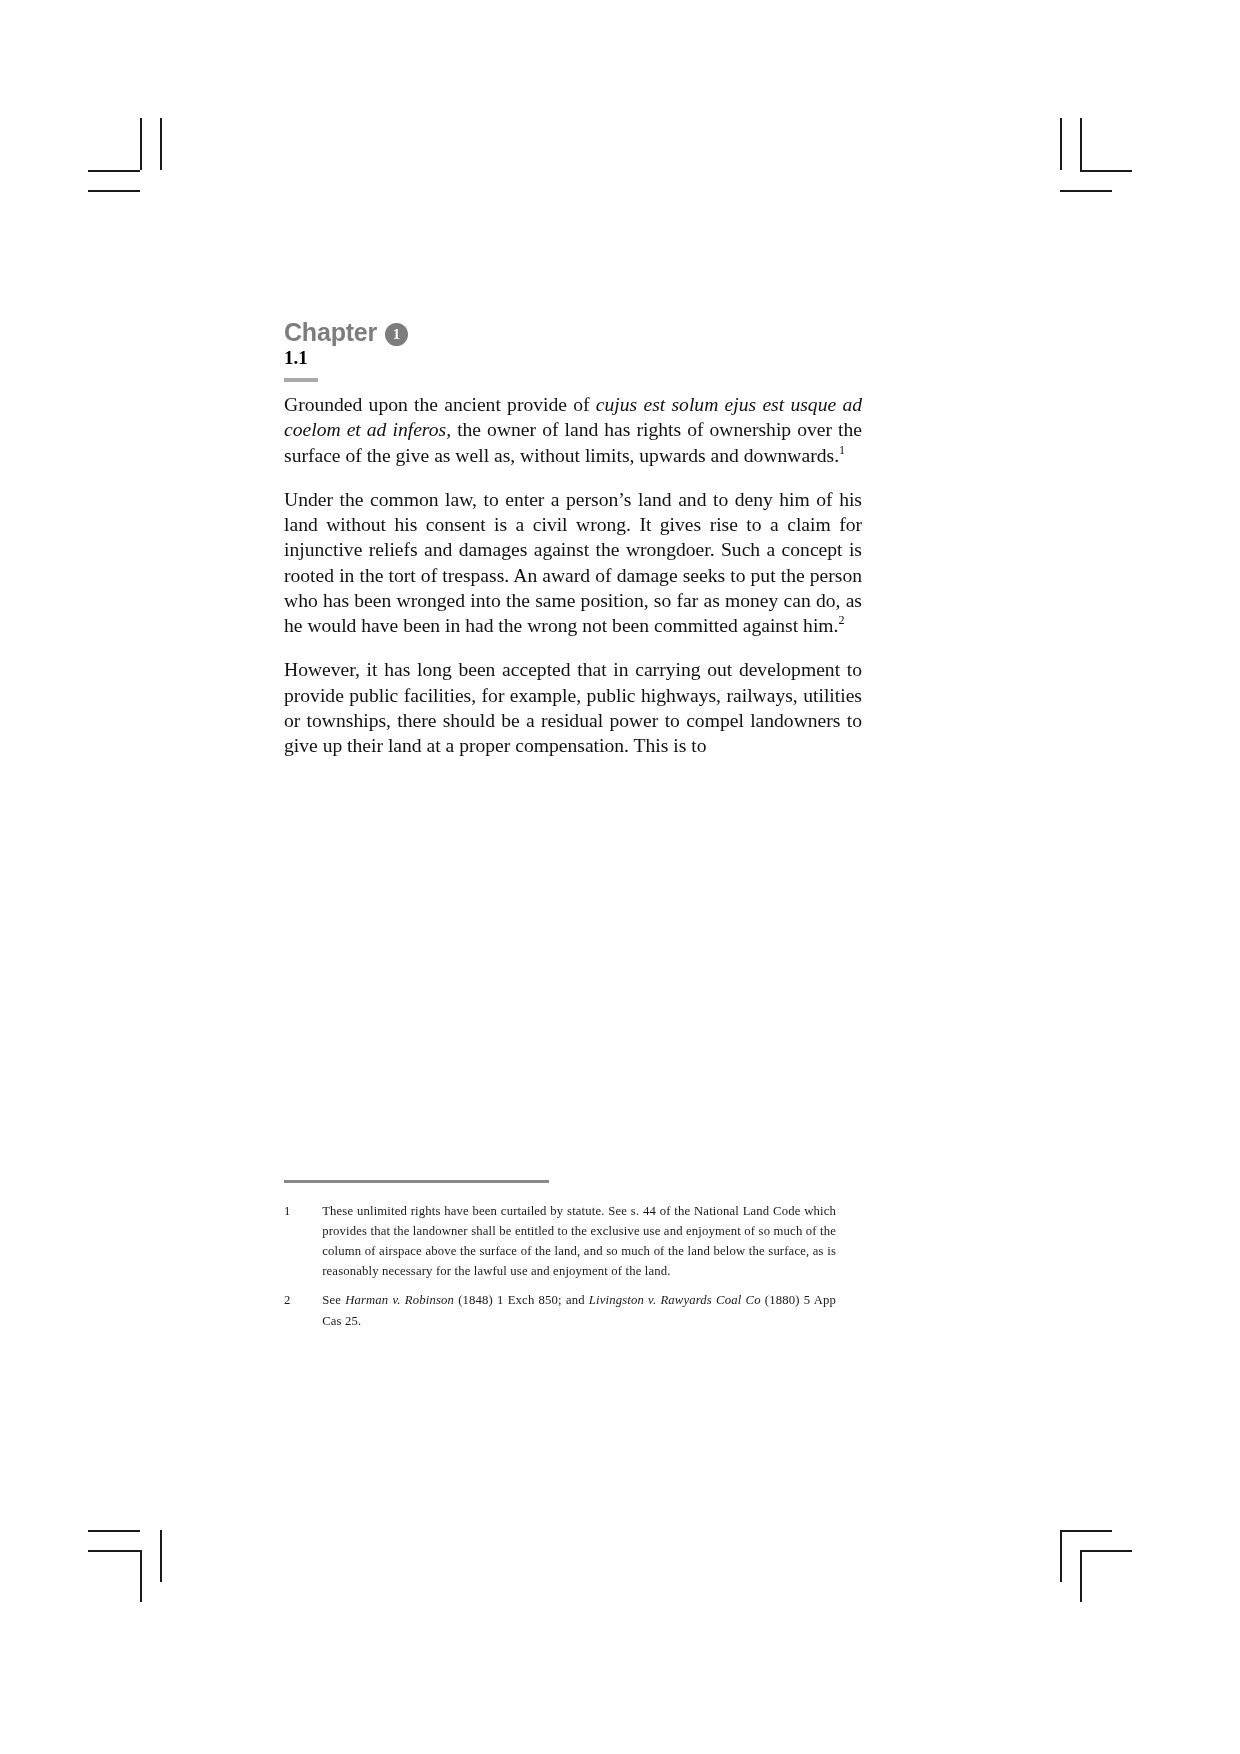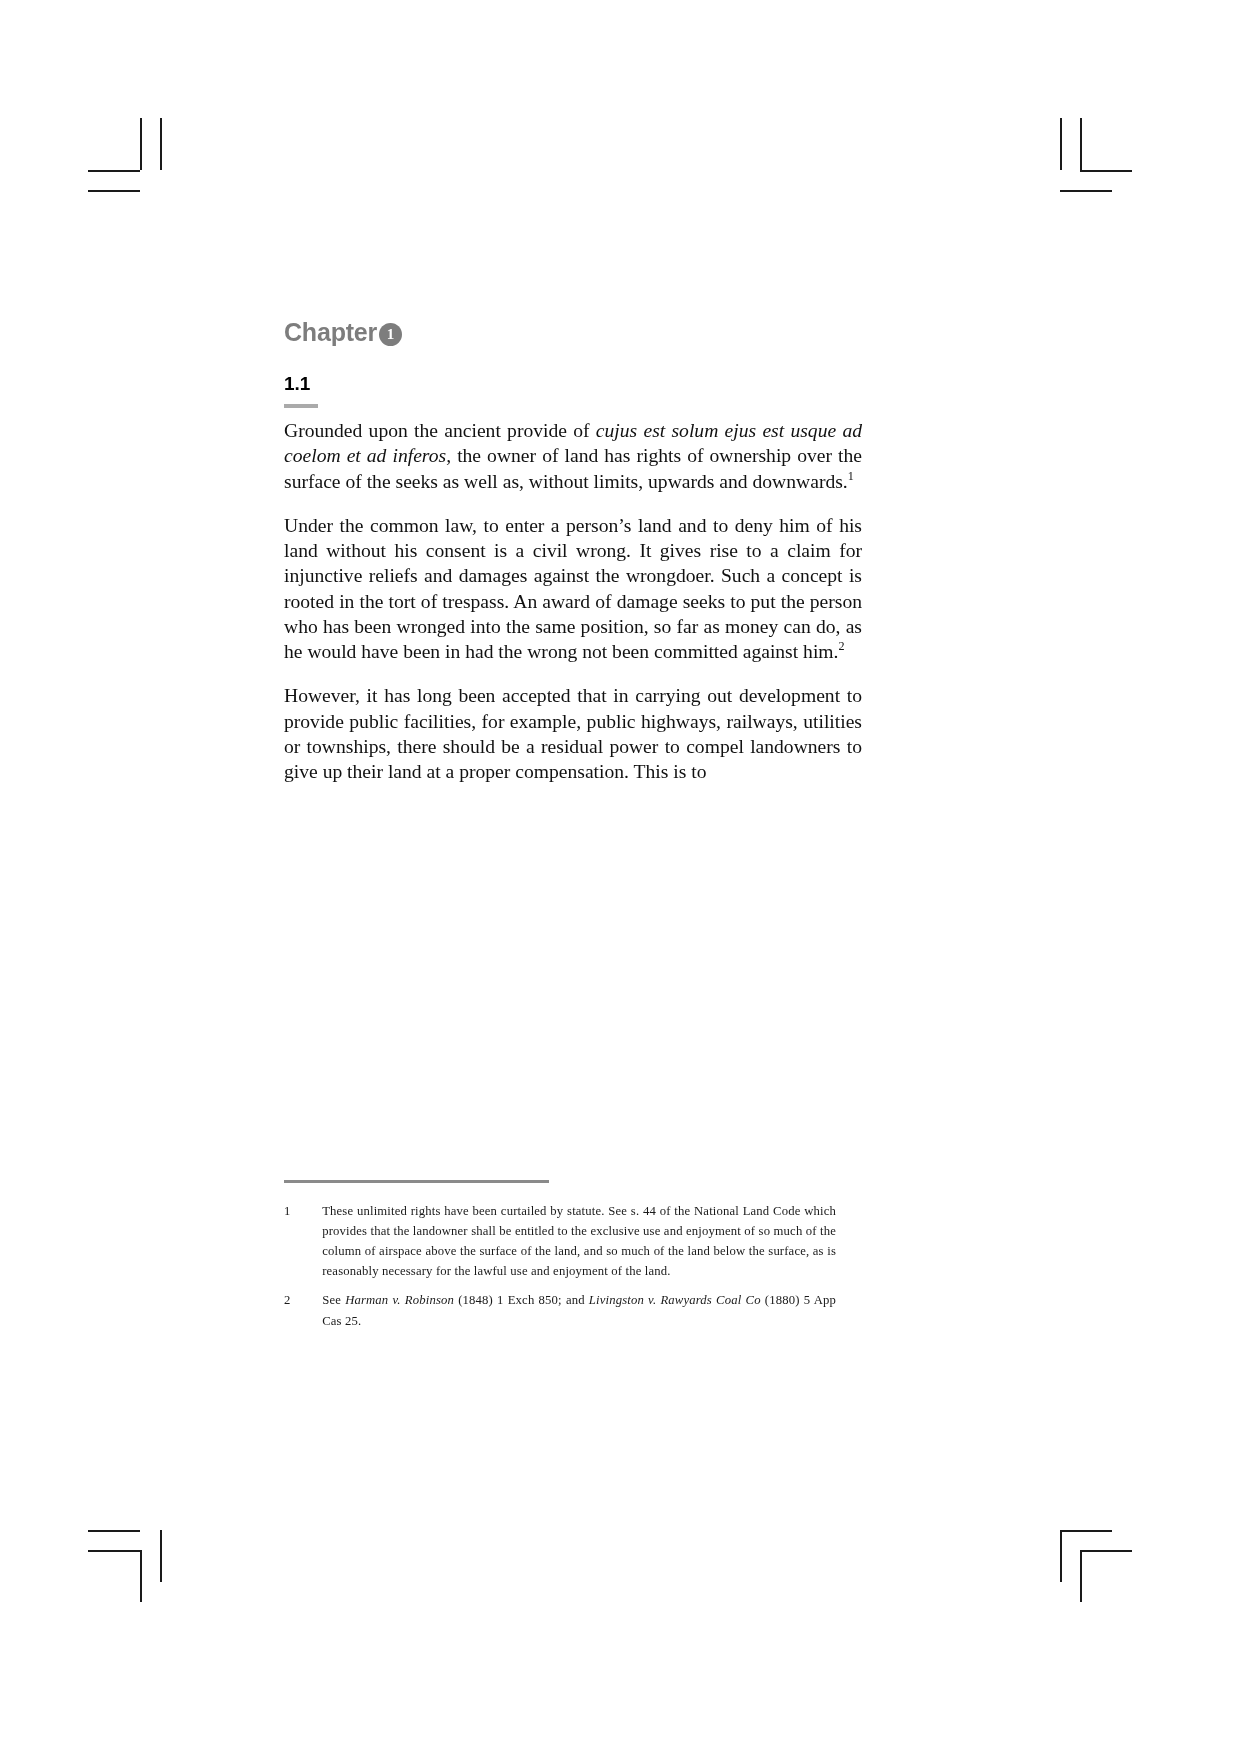--- a/index.html
+++ b/index.html
@@ -58,22 +58,21 @@
     position: absolute;
     left: 284px;
     top: 318px;
     width: 578px;
   }
 
   
   .chapter-line {
     display: flex;
     align-items: center;
-    gap: 2px;
-    margin-bottom: 26px;
+    gap: 8px;
   }
   .chapter-word {
     font-family: "Liberation Sans", sans-serif;
     font-weight: bold;
     font-size: 25px;
     letter-spacing: -0.2px;
     color: #7d7d7d;
   }
   .chapter-badge {
     width: 23px;
@@ -94,21 +93,21 @@
   .chapter-title {
     font-family: "Liberation Sans", sans-serif;
     font-weight: bold;
     font-size: 27px;
     letter-spacing: -0.1px;
     color: #000000;
     margin: 0 0 70px 0;
   }
 
   .section-number {
-    font-family: Liberation Sans, sans-serif;
+    font-family: Liberation Serif, serif;
     font-weight: bold;
     font-size: 19px;
     color: #000000;
     margin-bottom: 9px;
   }
   .section-rule {
     width: 34px;
     height: 4px;
     background: #aaaaaa;
     margin-bottom: 10px;
@@ -203,21 +202,21 @@
 
   <div class="chapter-line">
     <span class="chapter-word">Chapter</span>
     <span class="chapter-badge">1</span>
   </div>
 
 
   <div class="section-number">1.1</div>
   <div class="section-rule"></div>
 
-  <p class="body-para"><span>Grounded upon the ancient provide of </span><span class="it">cujus est solum ejus est usque ad coelom et ad inferos,</span><span> the owner of land has rights of ownership over the surface of the seeks as well as, without limits, upwards and downwards.</span><sup>1</sup></p>
+  <p class="body-para"><span>Grounded upon the ancient provide of </span><span class="it">cujus est solum ejus est usque ad coelom et ad inferos,</span><span> the owner of land has rights of ownership over the surface of the give as well as, without limits, upwards and downwards.</span><sup>1</sup></p>
 
   <p class="body-para"><span>Under the common law, to enter a person’s land and to deny him of his land without his consent is a civil wrong. It gives rise to a claim for injunctive reliefs and damages against the wrongdoer. Such a concept is rooted in the tort of trespass. An award of damage seeks to put the person who has been wronged into the same position, so far as money can do, as he would have been in had the wrong not been committed against him.</span><sup>2</sup></p>
 
   <p class="body-para"><span>However, it has long been accepted that in carrying out development to provide public facilities, for example, public highways, railways, utilities or townships, there should be a residual power to compel landowners to give up their land at a proper compensation. This is to</span></p>
 
 </div>
 
 <div class="footnotes">
   <div class="footnote-rule"></div>
 

